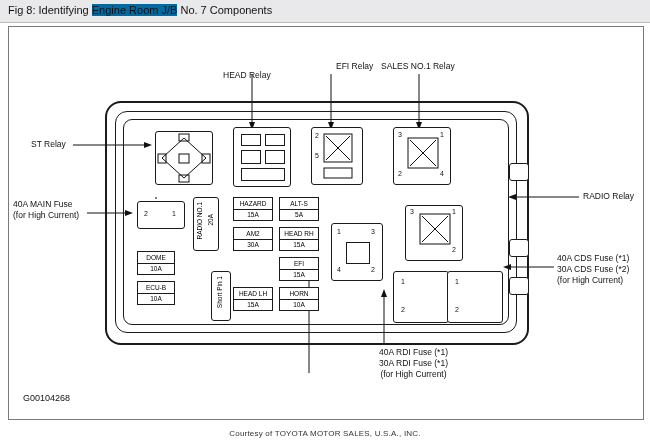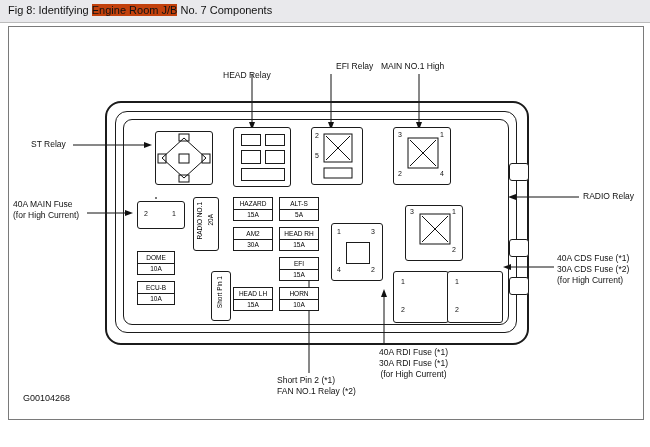--- a/index.html
+++ b/index.html
@@ -2,21 +2,21 @@
 <html><head>
 <meta charset="utf-8">
 <style>
   html,body{margin:0;padding:0;}
   body{width:650px;height:447px;background:#ffffff;font-family:"Liberation Sans",sans-serif;overflow:hidden;}
   .page{position:relative;width:650px;height:447px;}
 
   
   .titlebar{position:absolute;left:0;top:0;width:650px;height:22px;background:#e9e9ec;border-bottom:1px solid #bbbbbb;}
   .titlebar .txt{position:absolute;left:8px;top:4px;font-size:11px;color:#111;white-space:nowrap;}
-  .hl{background:#c2410c;}
+  .hl{background:#0369a1;}
 
   
   .frame{position:absolute;left:8px;top:26px;width:634px;height:392px;border:1px solid #7a7a7a;background:#ffffff;}
   .footer{position:absolute;left:0;top:424px;width:650px;height:23px;background:#ffffff;}
   .footer .credit{position:absolute;left:0;top:5px;width:650px;text-align:center;font-size:8px;color:#333;letter-spacing:.2px;}
 
   .code{position:absolute;left:14px;top:366px;font-size:9px;color:#111;}
 
   
   .notes{position:absolute;right:14px;top:16px;font-size:8.5px;line-height:12px;color:#111;text-align:left;}
@@ -87,40 +87,36 @@
 
       <line x1="375" y1="318" x2="375" y2="268" stroke="#111" stroke-width="1"></line>
       <polygon class="arrowhead" points="375,262 372,270 378,270"></polygon>
 
       <line x1="300" y1="346" x2="300" y2="250" stroke="#111" stroke-width="1"></line>
       <polygon class="arrowhead" points="300,244 297,252 303,252"></polygon>
     </svg>
 
     <div class="co" style="left:214px;top:43px;">HEAD Relay</div>
     <div class="co" style="left:298px;top:34px;margin-left:29px;">EFI Relay</div>
-    <div class="co" style="left:372px;top:34px;">MAIN NO.1 High</div>
+    <div class="co" style="left:372px;top:34px;">SALES NO.1 Relay</div>
     <div class="co" style="left:22px;top:112px;">ST Relay</div>
     <div class="co" style="left:4px;top:172px;">
       <div>40A MAIN Fuse</div>
       <div>(for High Current)</div>
     </div>
     <div class="co" style="left:574px;top:164px;">RADIO Relay</div>
     <div class="co" style="left:548px;top:226px;">
       <div>40A CDS Fuse (*1)</div>
       <div>30A CDS Fuse (*2)</div>
       <div>(for High Current)</div>
     </div>
     <div class="co" style="left:370px;top:320px;text-align:center;">
       <div>40A RDI Fuse (*1)</div>
       <div>30A RDI Fuse (*1)</div>
       <div>(for High Current)</div>
-    </div>
-    <div class="co" style="left:268px;top:348px;">
-      <div>Short Pin 2 (*1)</div>
-      <div>FAN NO.1 Relay (*2)</div>
     </div>
 
     <div class="block">
       <div class="outer"></div>
       <div class="inner"></div>
       <div class="inner2"></div>
 
       <div class="tab" style="left:404px;top:62px;width:18px;height:16px;"></div>
       <div class="tab" style="left:404px;top:138px;width:18px;height:16px;"></div>
       <div class="tab" style="left:404px;top:176px;width:18px;height:16px;"></div>
@@ -246,14 +242,17 @@
       </div>
       <div class="cell" style="left:342px;top:170px;width:54px;height:50px;">
         <div class="num" style="left:7px;top:6px;">1</div>
         <div class="num" style="left:7px;top:34px;">2</div>
       </div>
 
     </div>
 
   </div>
 
+  <div class="footer">
+    <div class="credit">Courtesy of TOYOTA MOTOR SALES, U.S.A., INC.</div>
+  </div>
 
 </div>
 
 </body></html>

